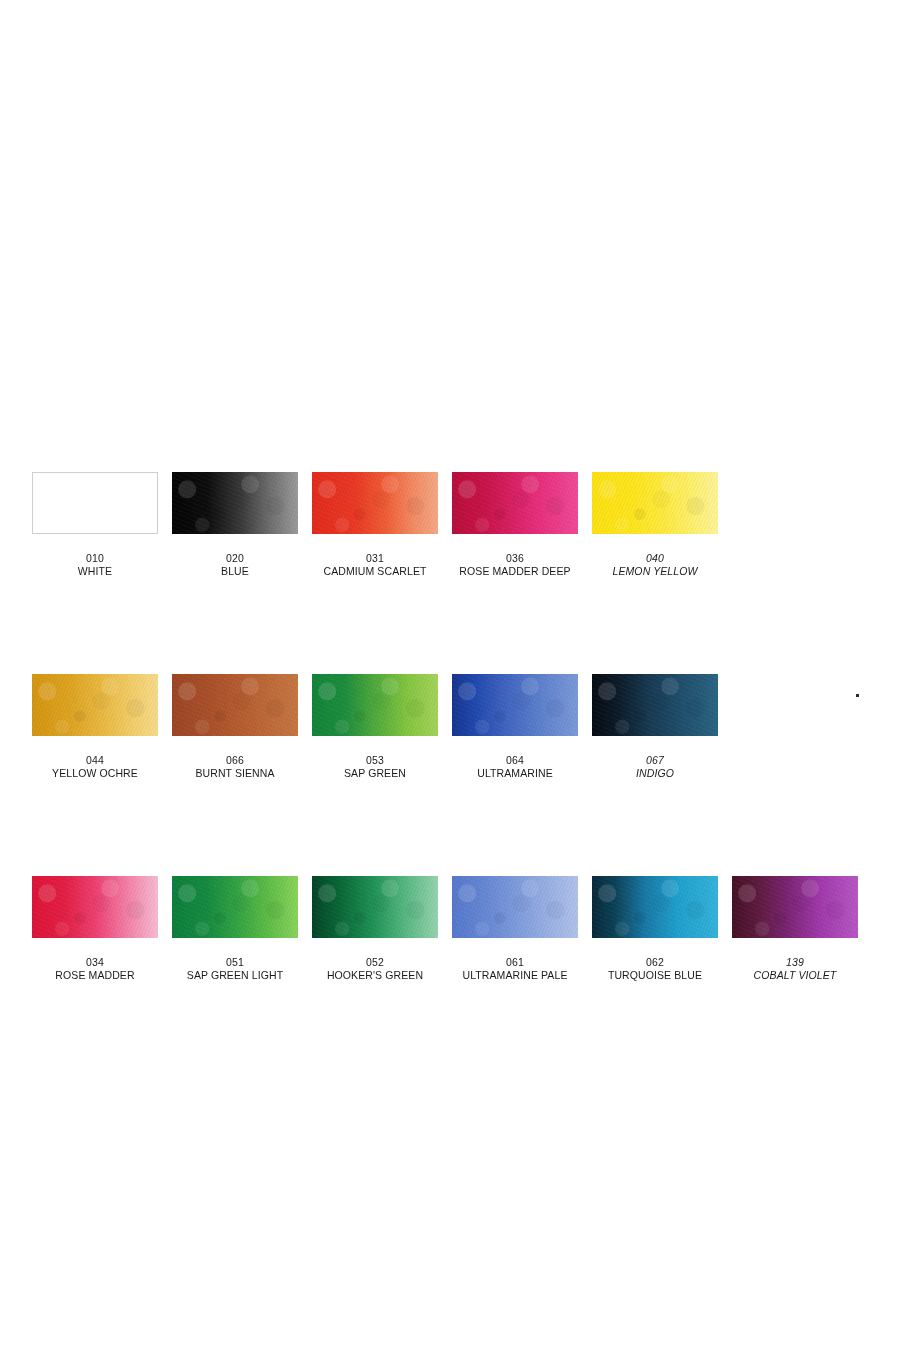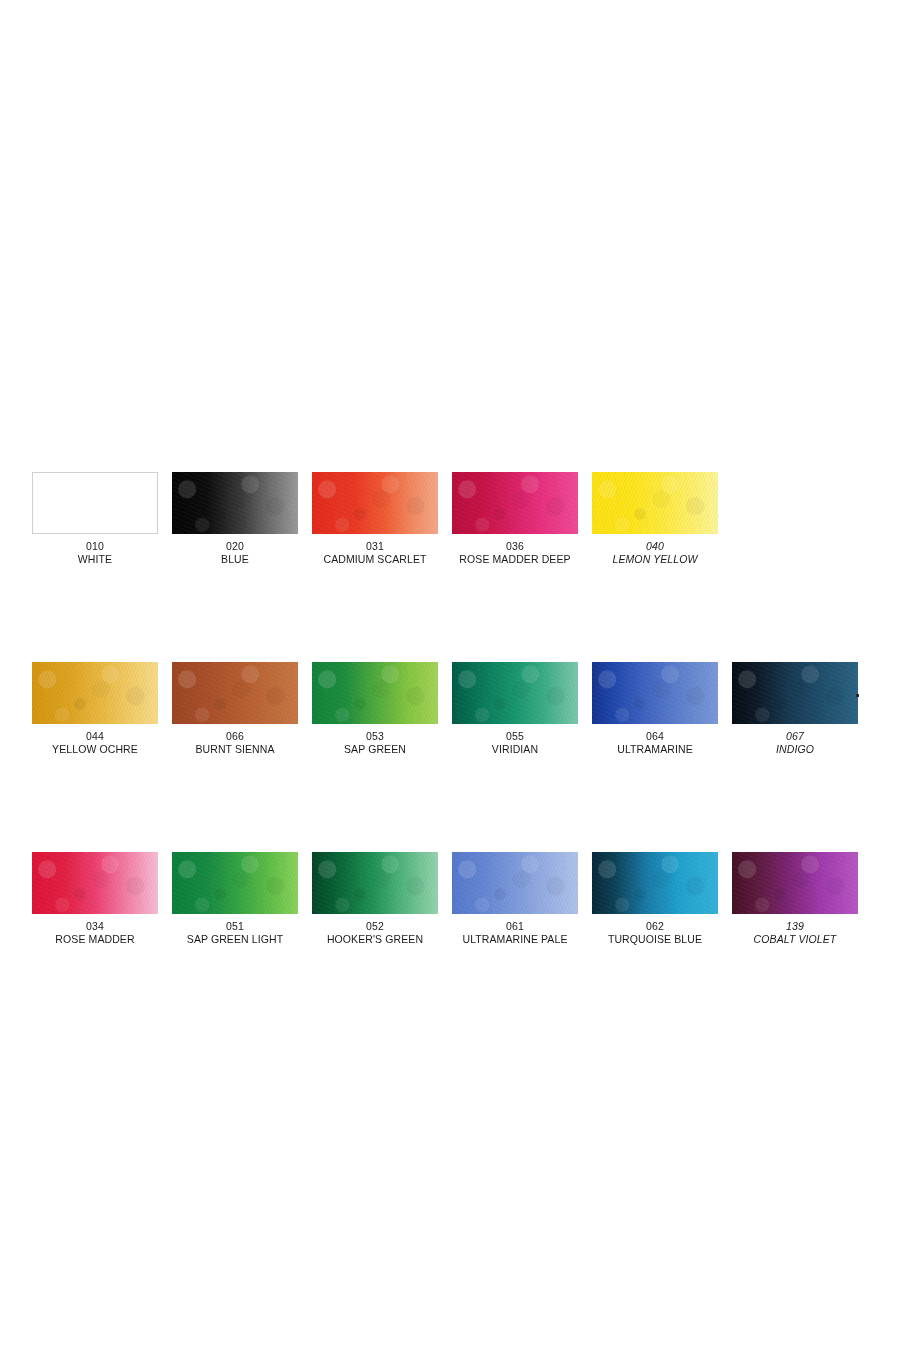--- a/index.html
+++ b/index.html
@@ -71,21 +71,21 @@
     position: absolute;
     inset: 0;
     opacity: .16;
     background-image:
       repeating-linear-gradient(115deg, rgba(0,0,0,.22) 0 1px, transparent 1px 3px),
       repeating-linear-gradient(22deg, rgba(255,255,255,.22) 0 1px, transparent 1px 4px);
     pointer-events: none;
   }
 
   .swatch-caption {
-    margin-top: 6px;
+    margin-top: 18px;
     text-align: center;
     color: #1a1a1a;
     font-size: 10.5px;
     line-height: 13px;
     letter-spacing: .1px;
     white-space: nowrap;
   }
   .swatch-code { display: block; }
   .swatch-name { display: block; }
 
@@ -186,31 +186,20 @@
           <div class="mottle"></div>
           <div class="grain"></div>
         </div>
         <div class="swatch-caption">
           <span class="swatch-code">053</span>
           <span class="swatch-name">SAP GREEN</span>
         </div>
       </div>
       <div class="swatch-cell">
         <div class="swatch-chip">
-          <div class="wash" style="background: linear-gradient(90deg, rgb(0, 93, 69) 0%, rgb(10, 122, 90) 24%, rgb(22, 148, 108) 48%, rgb(57, 171, 133) 72%, rgb(124, 200, 171) 100%);"></div>
-          <div class="mottle"></div>
-          <div class="grain"></div>
-        </div>
-        <div class="swatch-caption">
-          <span class="swatch-code">055</span>
-          <span class="swatch-name">VIRIDIAN</span>
-        </div>
-      </div>
-      <div class="swatch-cell">
-        <div class="swatch-chip">
           <div class="wash" style="background: linear-gradient(90deg, rgb(21, 52, 143) 0%, rgb(32, 72, 173) 18%, rgb(63, 99, 191) 42%, rgb(93, 128, 205) 70%, rgb(123, 153, 216) 100%);"></div>
           <div class="mottle"></div>
           <div class="grain"></div>
         </div>
         <div class="swatch-caption">
           <span class="swatch-code">064</span>
           <span class="swatch-name">ULTRAMARINE</span>
         </div>
       </div>
       <div class="swatch-cell">

